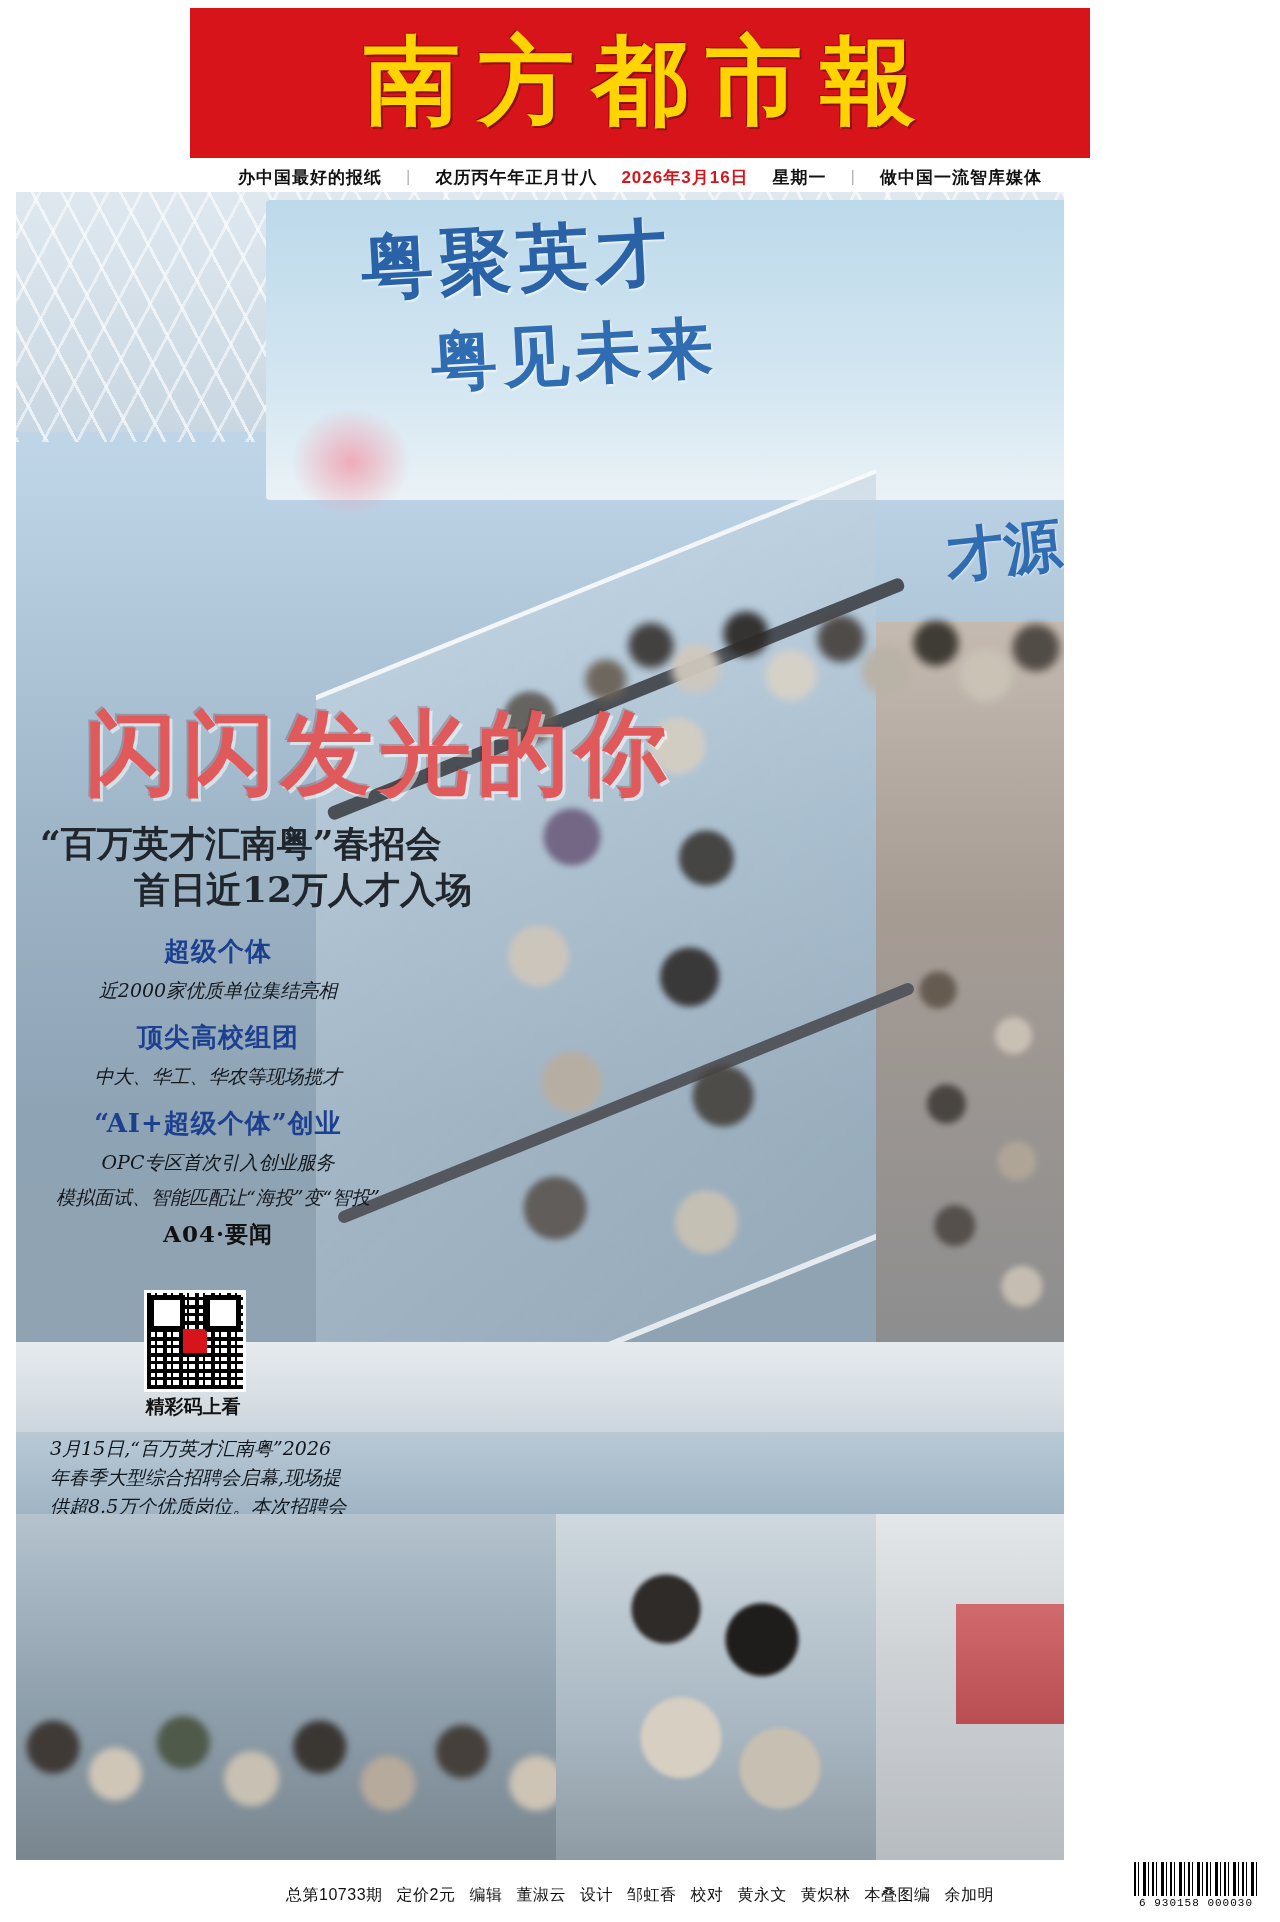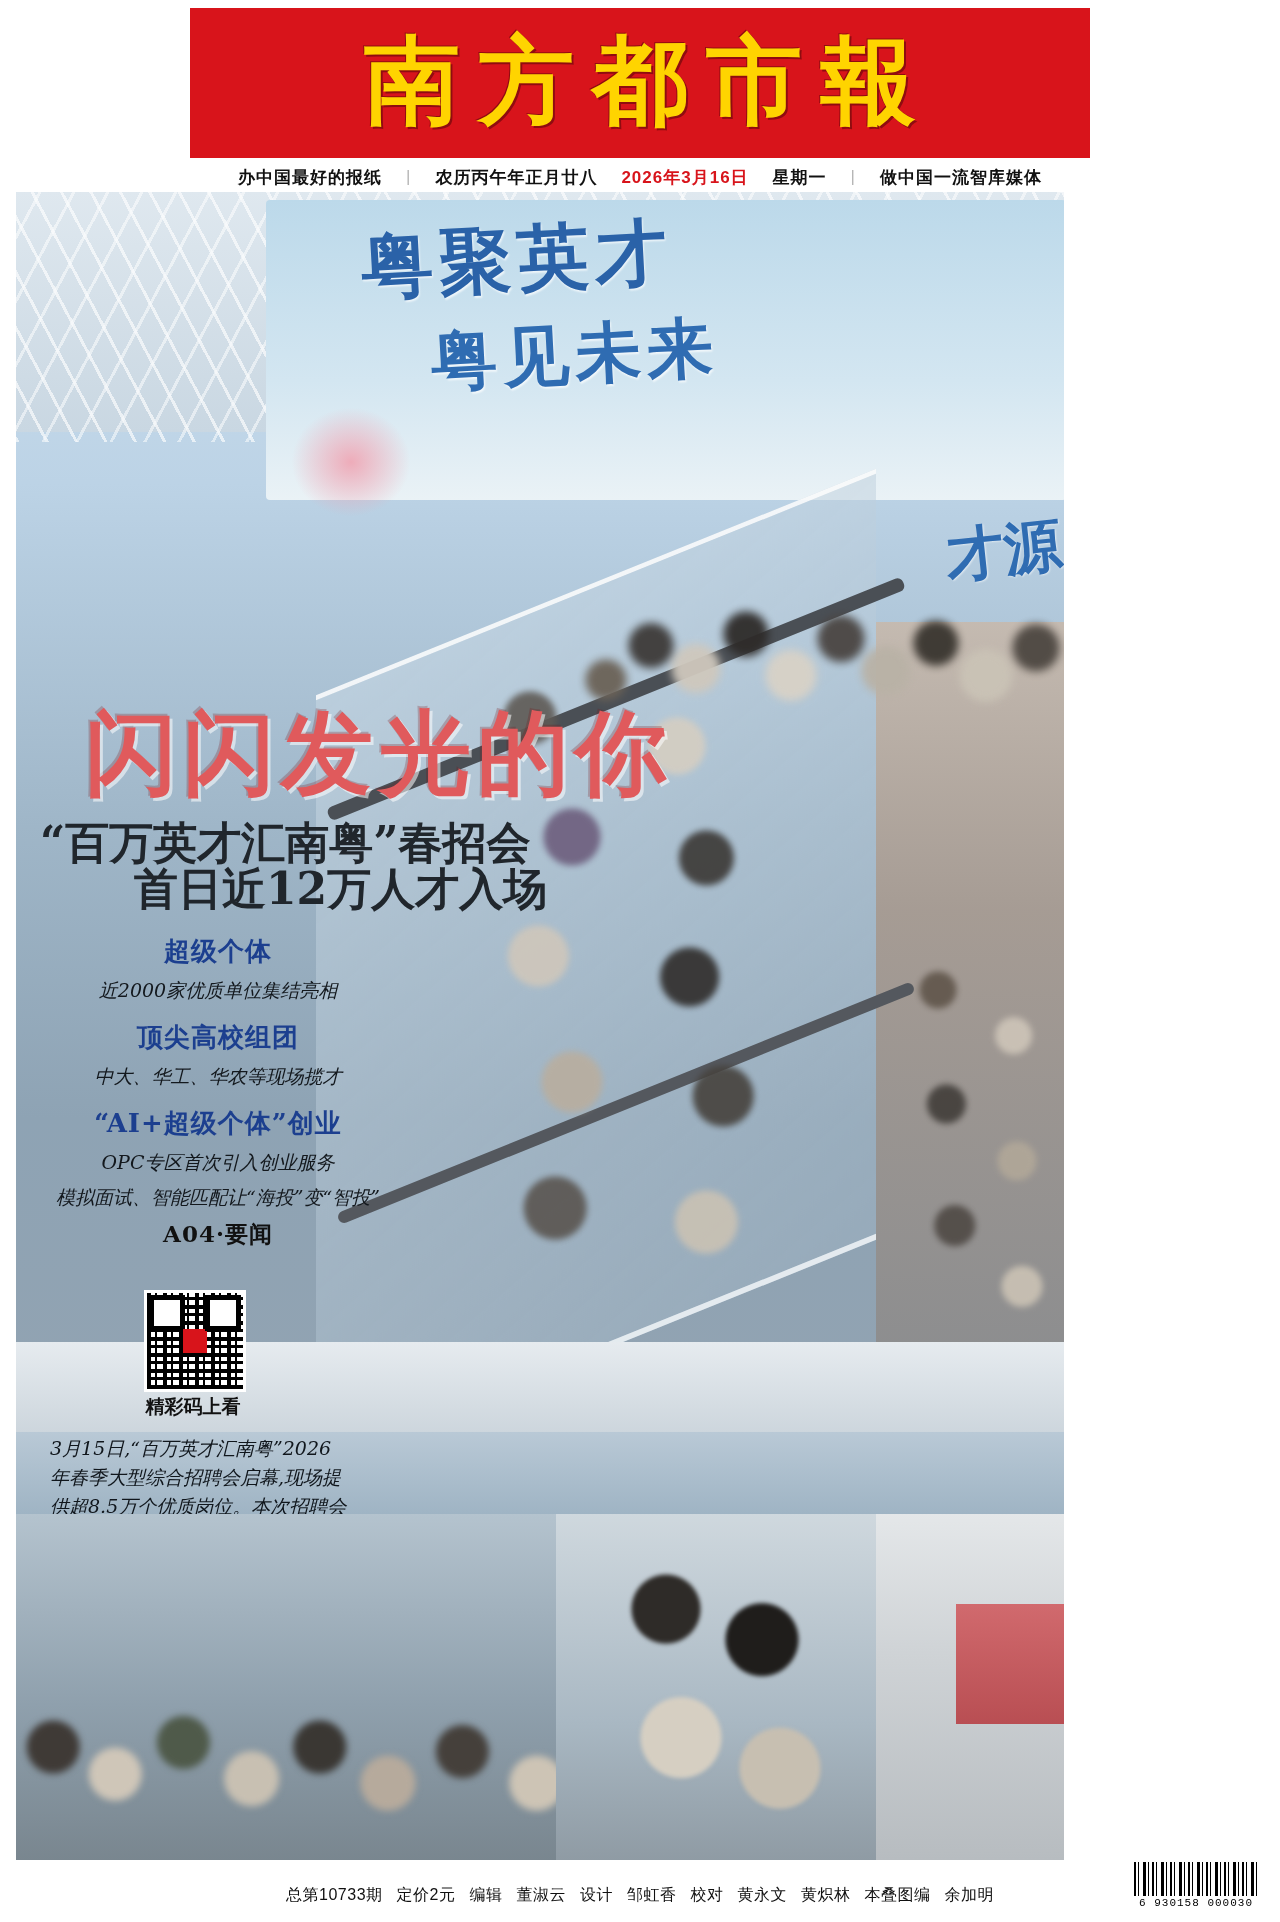--- a/index.html
+++ b/index.html
@@ -206,21 +206,21 @@
     white-space: nowrap;
     margin-left: 47px;
   }
   .subhead {
     position: absolute;
     left: 24px;
     top: 628px;
     width: 560px;
     font-family: "DejaVu Serif","Liberation Serif", serif;
     font-weight: bold;
-    font-size: 44px;
+    font-size: 36px;
     line-height: 46px;
     color: #20262c;
   }
   .subhead .l2 { display: block; margin-left: 94px; }
 
   
   .bullets {
     position: absolute;
     left: 22px;
     top: 742px;

